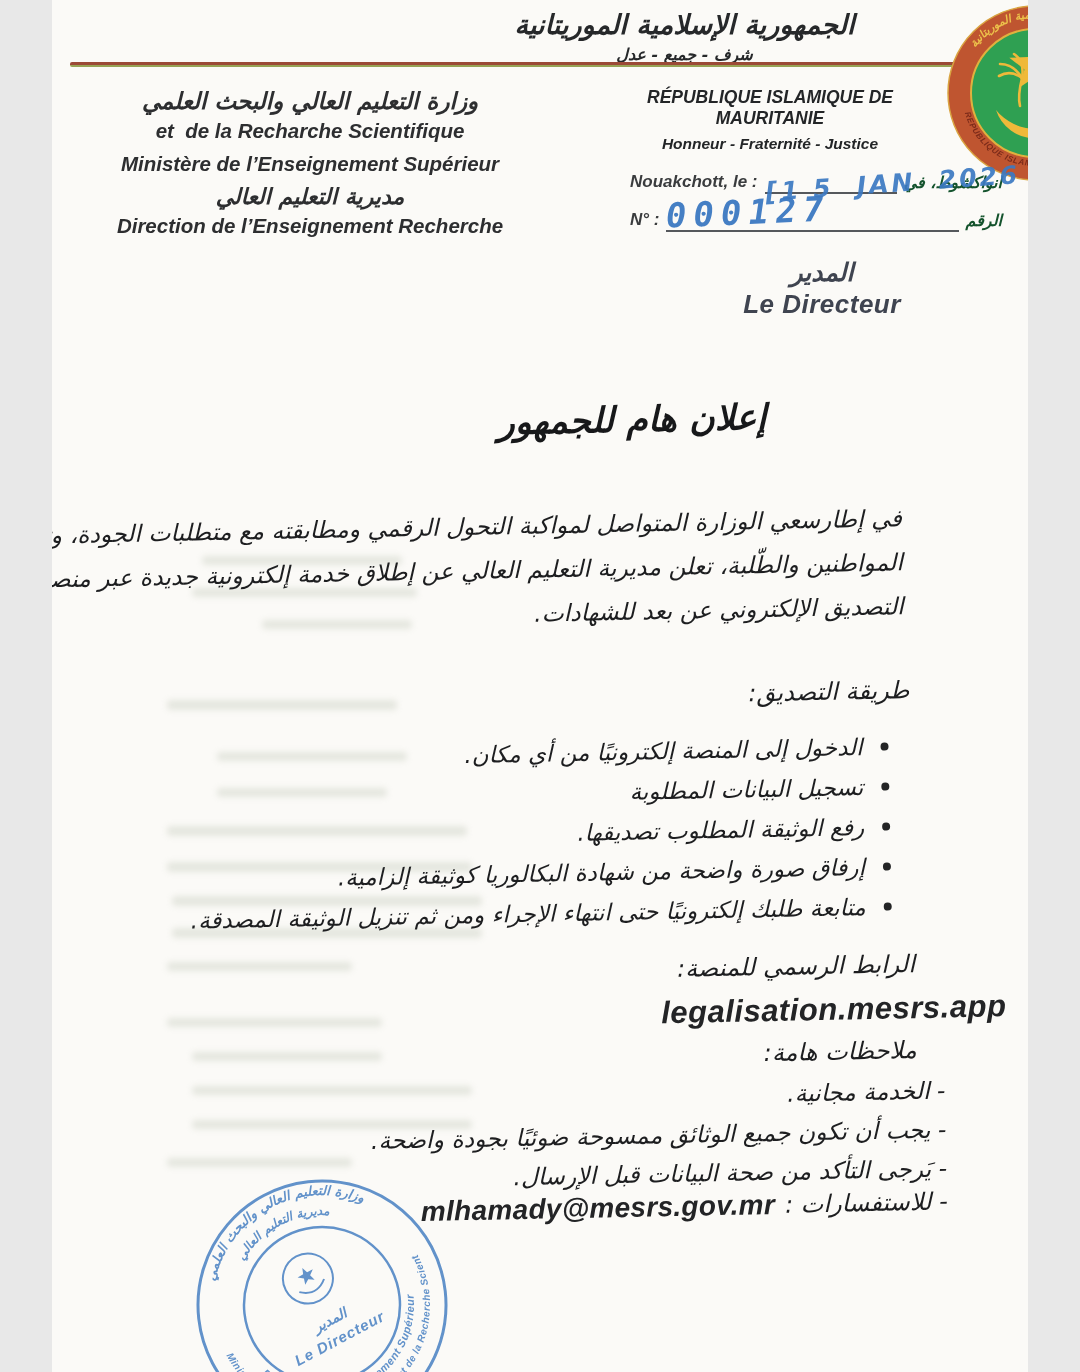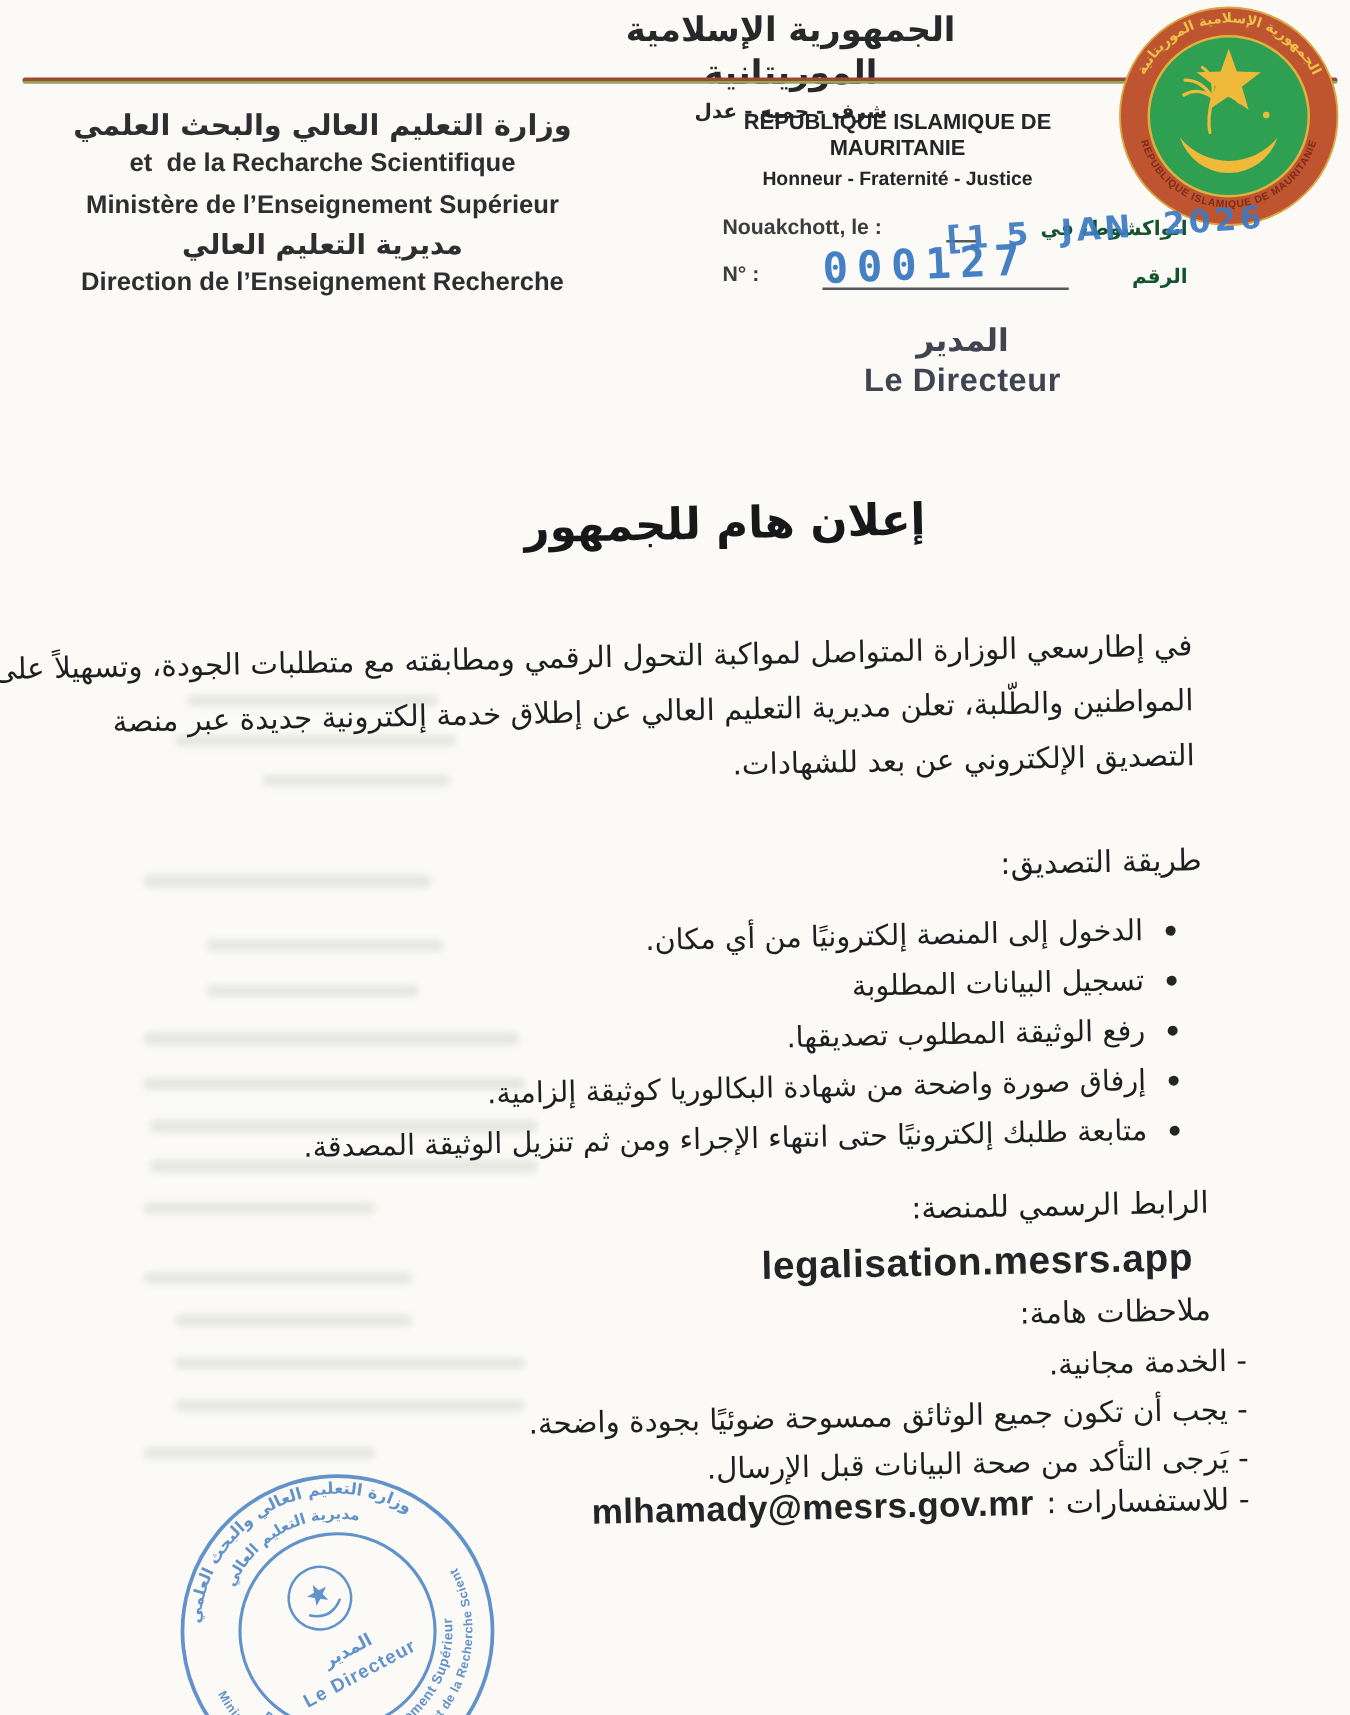--- a/index.html
+++ b/index.html
@@ -1,39 +1,39 @@
 <!DOCTYPE html>
 <html lang="fr"><head>
 <meta charset="utf-8">
 <style>
   html,body{margin:0;padding:0;background:#e8e8e8;}
   #page{
-    position:relative;width:1080px;height:1372px;margin:0 auto;
+    position:relative;width:976px;height:1372px;margin:0 auto;
     background:#fbfaf7;overflow:hidden;
-    font-family:"DejaVu Sans",sans-serif;color:#202124;
+    font-family:"DejaVu Sans",sans-serif;color:#202124;font-style:italic;
   }
   
   .hdr-ar{position:absolute;top:8px;left:430px;width:405px;text-align:center;color:#26282a;}
   .hdr-ar .republic{font-size:27px;font-weight:700;line-height:34px;}
   .hdr-ar .motto{font-size:16px;font-weight:700;margin-top:3px;}
   .separator{position:absolute;top:62px;left:18px;width:1052px;height:5px;
     background:linear-gradient(to bottom,#9b4a36 0 52%,#97a355 52% 100%);border-radius:2px;}
   .emblem{position:absolute;top:4px;left:894px;width:178px;height:178px;}
   .ministry{position:absolute;top:86px;left:38px;width:440px;text-align:center;color:#2d2e30;}
   .ministry .ar1{font-size:23px;font-weight:700;line-height:31px;}
   .ministry .fr{font-family:"Liberation Sans",sans-serif;font-size:20.5px;font-weight:700;line-height:28px;white-space:pre;}
   .ministry .fr1{margin-top:5px;}
   .ministry .ar2{font-size:22px;font-weight:700;line-height:31px;margin-top:3px;}
   .republic-fr{position:absolute;top:87px;left:540px;width:356px;text-align:center;
     font-family:"Liberation Sans",sans-serif;color:#232527;}
   .republic-fr .r1{font-size:17.5px;font-weight:700;}
   .republic-fr .r2{font-size:15.5px;font-weight:700;margin-top:6px;}
   
   .daterows{position:absolute;left:578px;top:168px;width:372px;}
-  .drow{display:flex;align-items:flex-end;height:26px;gap:44px;}
+  .drow{display:flex;align-items:flex-end;height:26px;}
   .drow+.drow{margin-top:12px;}
   .dlabel-fr{font-family:"Liberation Sans",sans-serif;font-weight:700;font-size:17px;color:#3a3c3e;white-space:nowrap;padding-bottom:2px;}
   .dline{flex:1;border-bottom:2px solid #55585c;position:relative;height:100%;margin:0 7px;}
   .dlabel-ar{font-weight:700;font-size:16px;color:#14532d;white-space:nowrap;padding-bottom:2px;}
   .stamp-date{position:absolute;left:0;bottom:-6px;transform:rotate(-4deg);color:#3c79c2;
     font-weight:700;font-size:25px;letter-spacing:3px;white-space:pre;opacity:.92;}
   .stamp-date .mark{font-size:26px;margin-right:1px;}
   .stamp-num{position:absolute;left:0;top:-12px;transform:rotate(-2.5deg);color:#3c79c2;
     font-family:"DejaVu Sans Mono",monospace;font-weight:700;font-size:34px;letter-spacing:7px;white-space:nowrap;opacity:.95;}
   .directeur{position:absolute;top:258px;left:620px;width:300px;text-align:center;color:#3f4450;}

